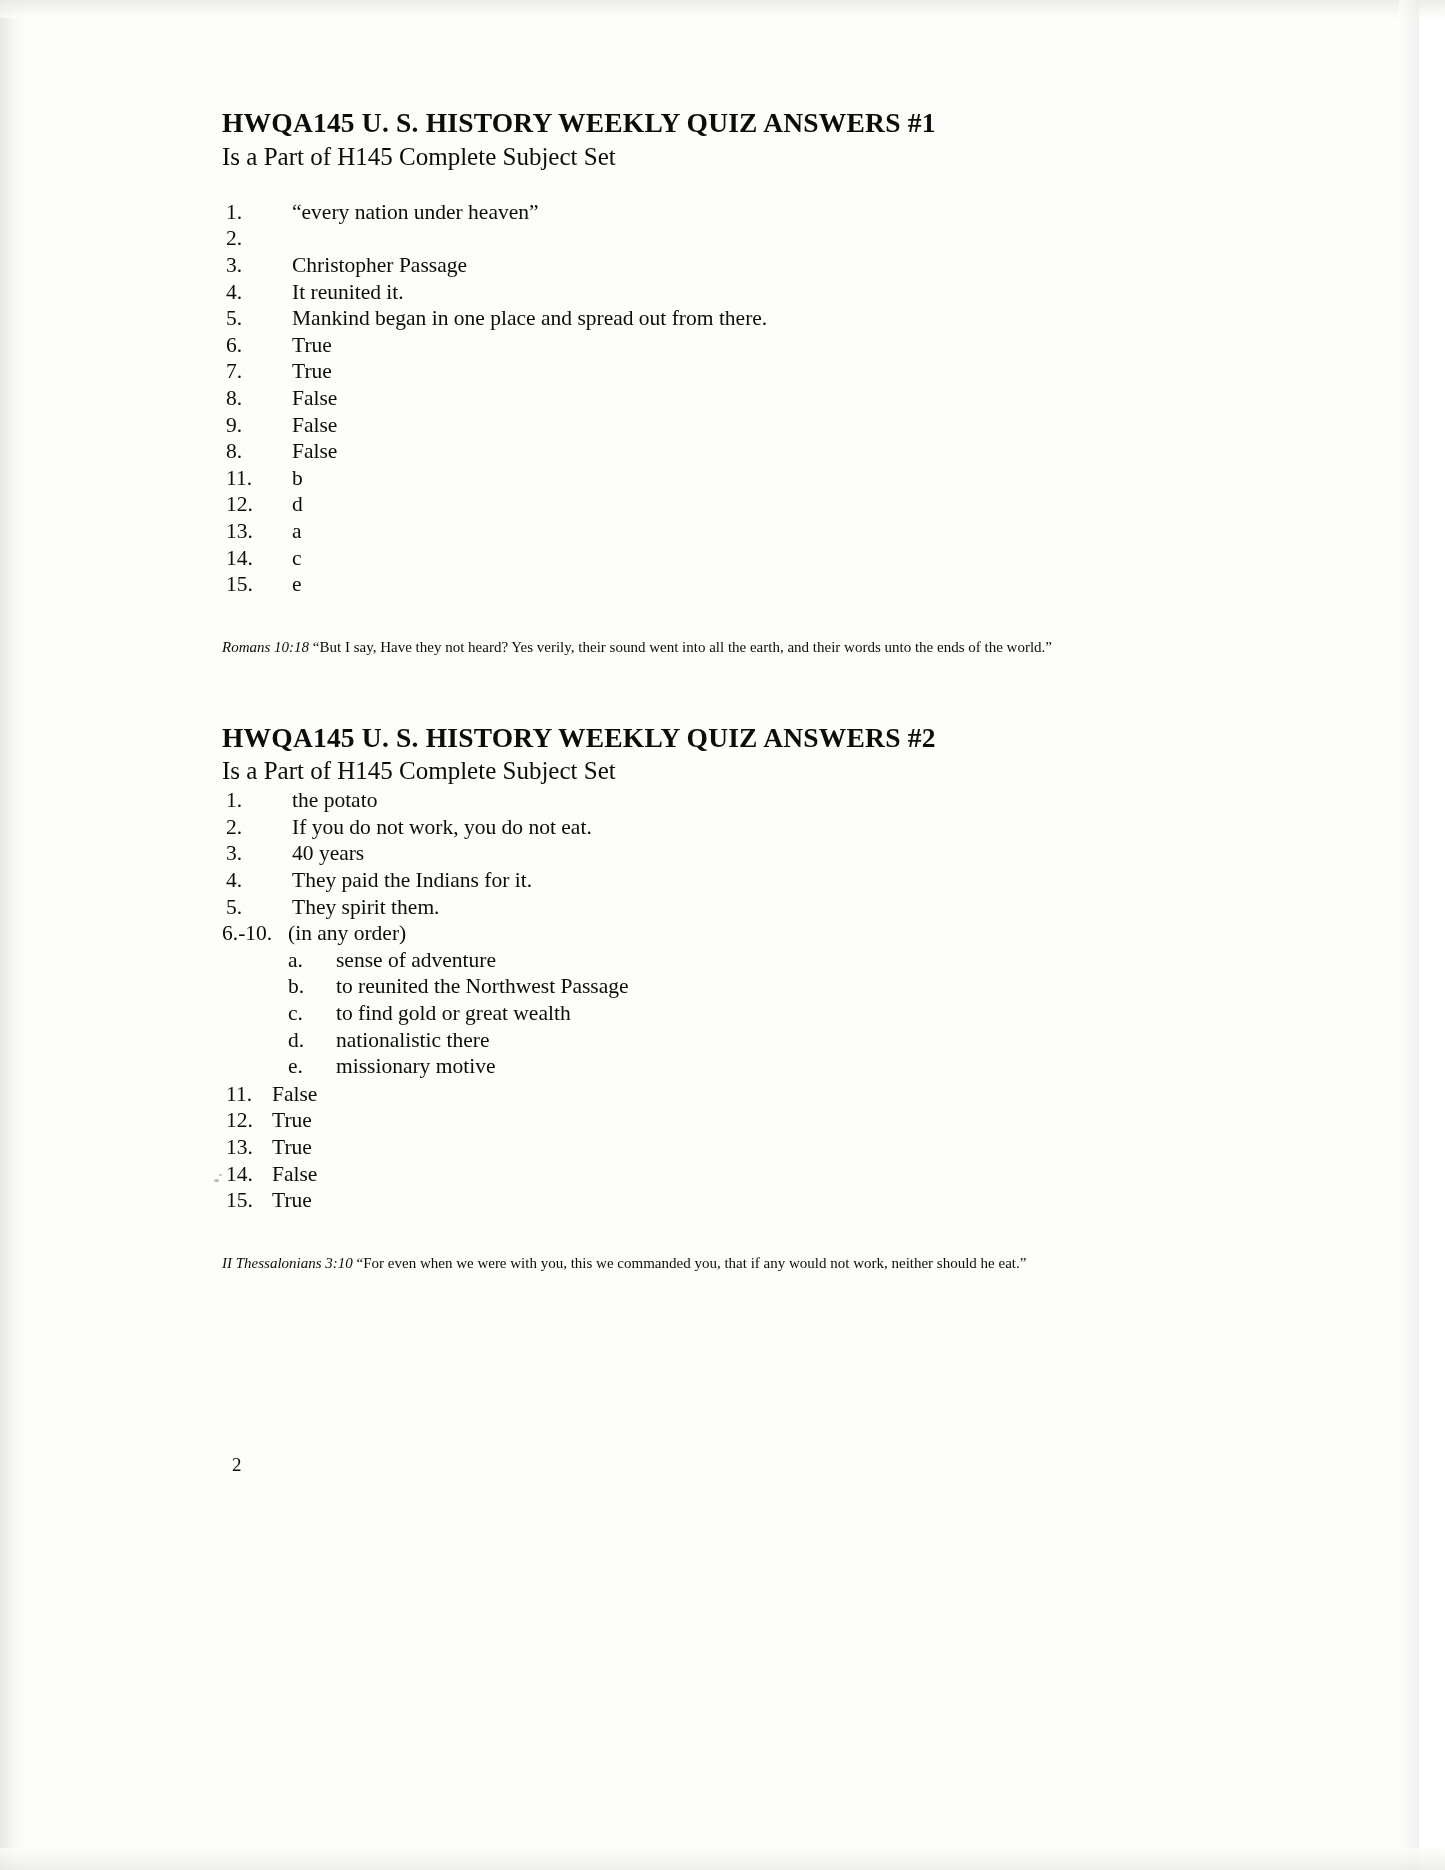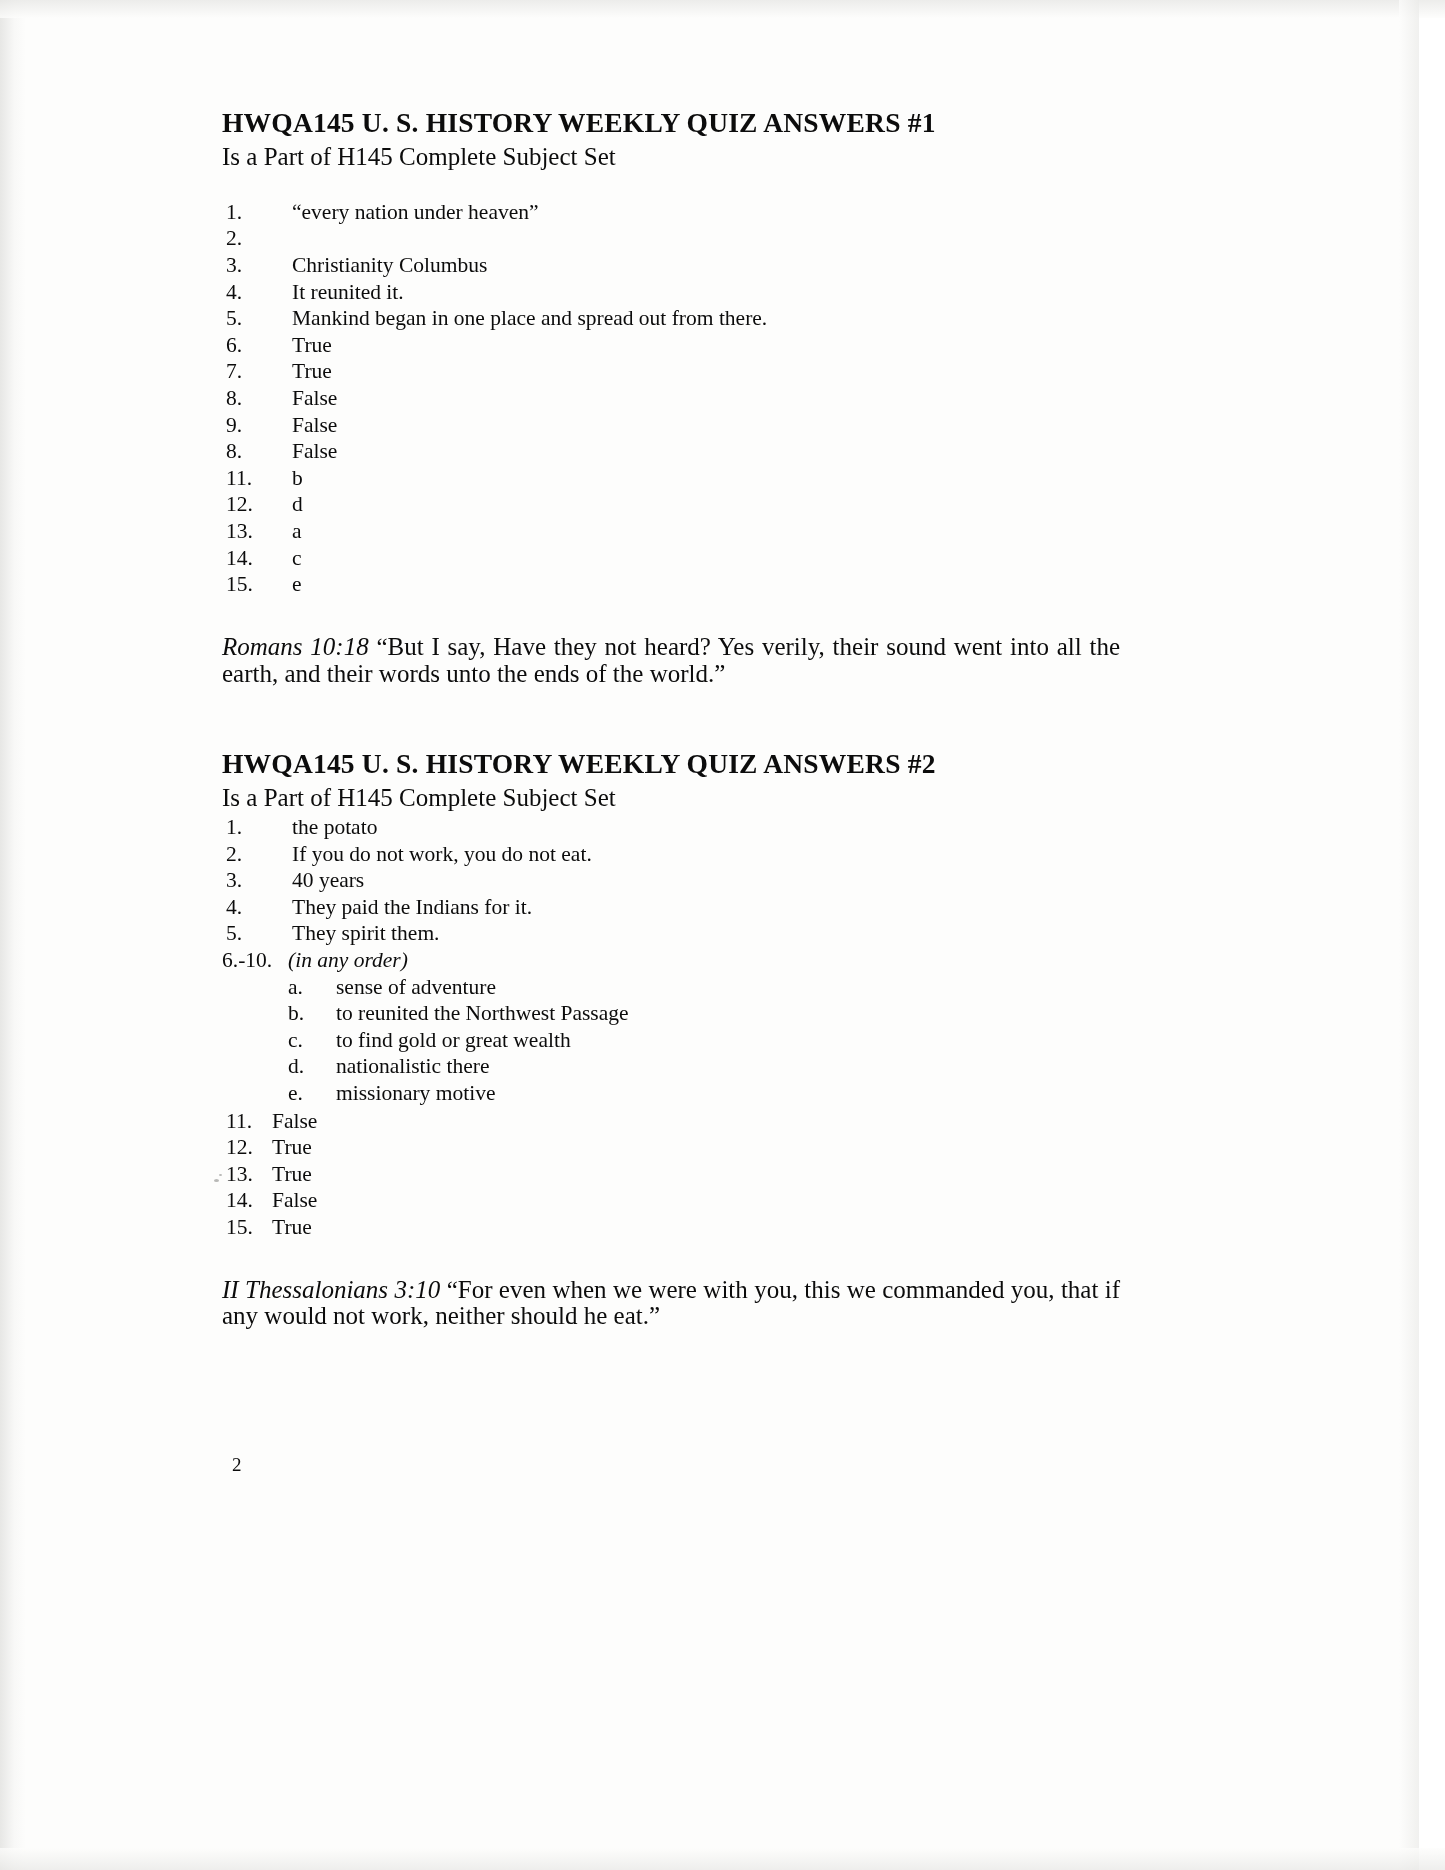--- a/index.html
+++ b/index.html
@@ -122,25 +122,25 @@
     font-size: 21.5px;
     line-height: 26.6px;
     white-space: nowrap;
   }
   .sub-letter {
     display: inline-block;
     width: 48px;
     padding-left: 66px;
   }
 
-  .italic { font-style: italic; }
+  .italic { }
 
   
   .scripture {
-    font-size: 25px;
+    font-size: 15px;
     line-height: 26.8px;
     text-align: justify;
     margin: 0;
     width: 898px;
   }
   .scripture .ref {
     font-style: italic;
   }
 
   .gap-after-list  { height: 36px; }
@@ -186,21 +186,21 @@
       <ol class="answer-list">
         <li class="answer-row">
           <span class="answer-num">1.</span>
           <span class="answer-text">“every nation under heaven”</span>
         </li>
         <li class="answer-row">
           <span class="answer-num">2.</span>
         </li>
         <li class="answer-row">
           <span class="answer-num">3.</span>
-          <span class="answer-text">Christianity Columbus</span>
+          <span class="answer-text">Christopher Passage</span>
         </li>
         <li class="answer-row">
           <span class="answer-num">4.</span>
           <span class="answer-text">It reunited it.</span>
         </li>
         <li class="answer-row">
           <span class="answer-num">5.</span>
           <span class="answer-text">Mankind began in one place and spread out from there.</span>
         </li>
         <li class="answer-row">

